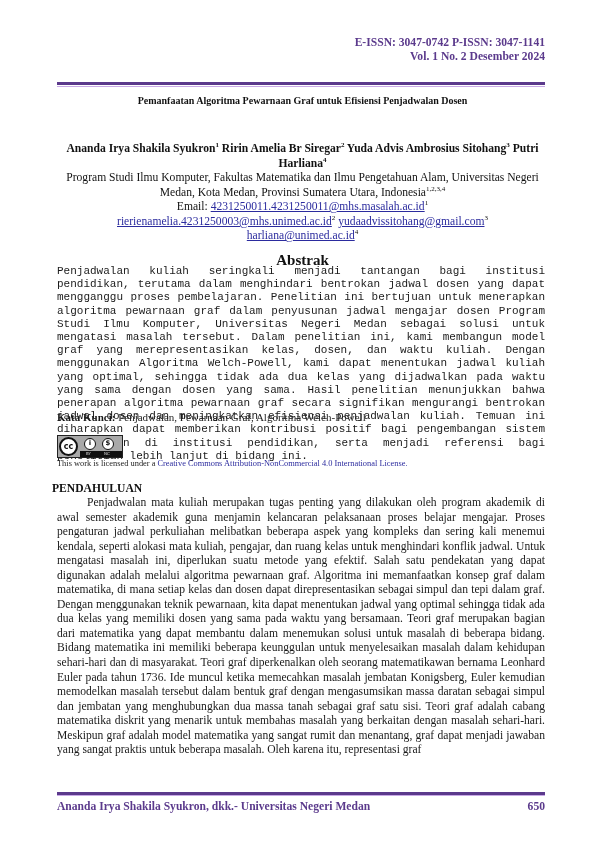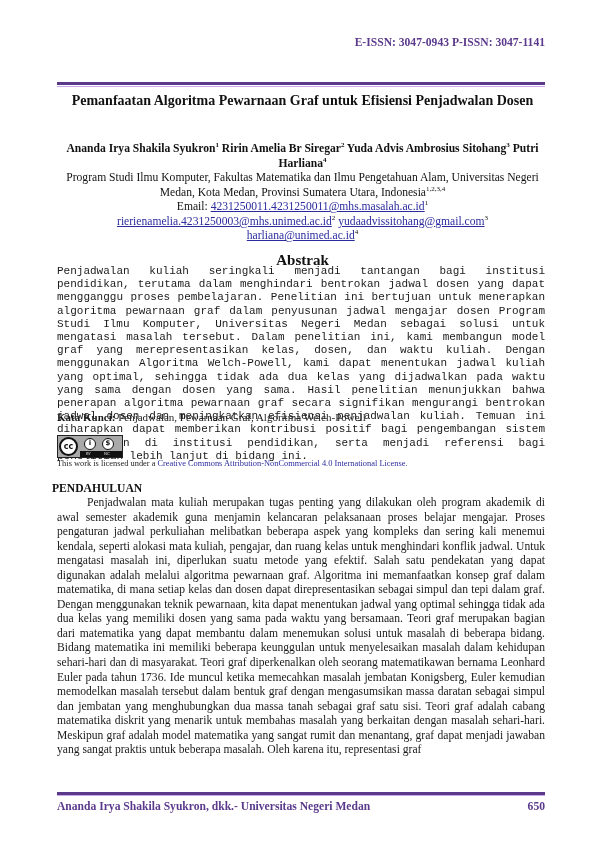--- a/index.html
+++ b/index.html
@@ -48,21 +48,21 @@
       background: #c9a9e6;
     }
     .title {
       position: absolute;
       left: 50px;
       width: 505px;
       top: 91px;
       text-align: center;
       font-family: "Liberation Serif", serif;
       font-weight: bold;
-      font-size: 14px;
+      font-size: 10px;
       line-height: 19px;
       color: #111;
     }
     .authors {
       position: absolute;
       left: 50px;
       width: 505px;
       top: 142px;
       text-align: center;
       font-family: "Liberation Serif", serif;
@@ -251,21 +251,22 @@
       font-size: 11.6px;
       color: #5b3a8c;
     }
   </style>
 </head>
 <body>
 
 <div class="page">
 
   <div class="journal-header">
-    <div>E-ISSN: 3047-0943 P-ISSN: 3047-1141</div>
+    <div>E-ISSN: 3047-0742 P-ISSN: 3047-1141</div>
+    <div>Vol. 1 No. 2 Desember 2024</div>
   </div>
   <div class="header-rule"></div>
   <div class="header-rule-light"></div>
 
   <div class="title">Pemanfaatan Algoritma Pewarnaan Graf untuk Efisiensi Penjadwalan Dosen</div>
 
   <div class="authors">
     <span>Ananda Irya Shakila Syukron</span><sup>1</sup>
     <span>Ririn Amelia Br Siregar</span><sup>2</sup>
     <span>Yuda Advis Ambrosius Sitohang</span><sup>3</sup>

